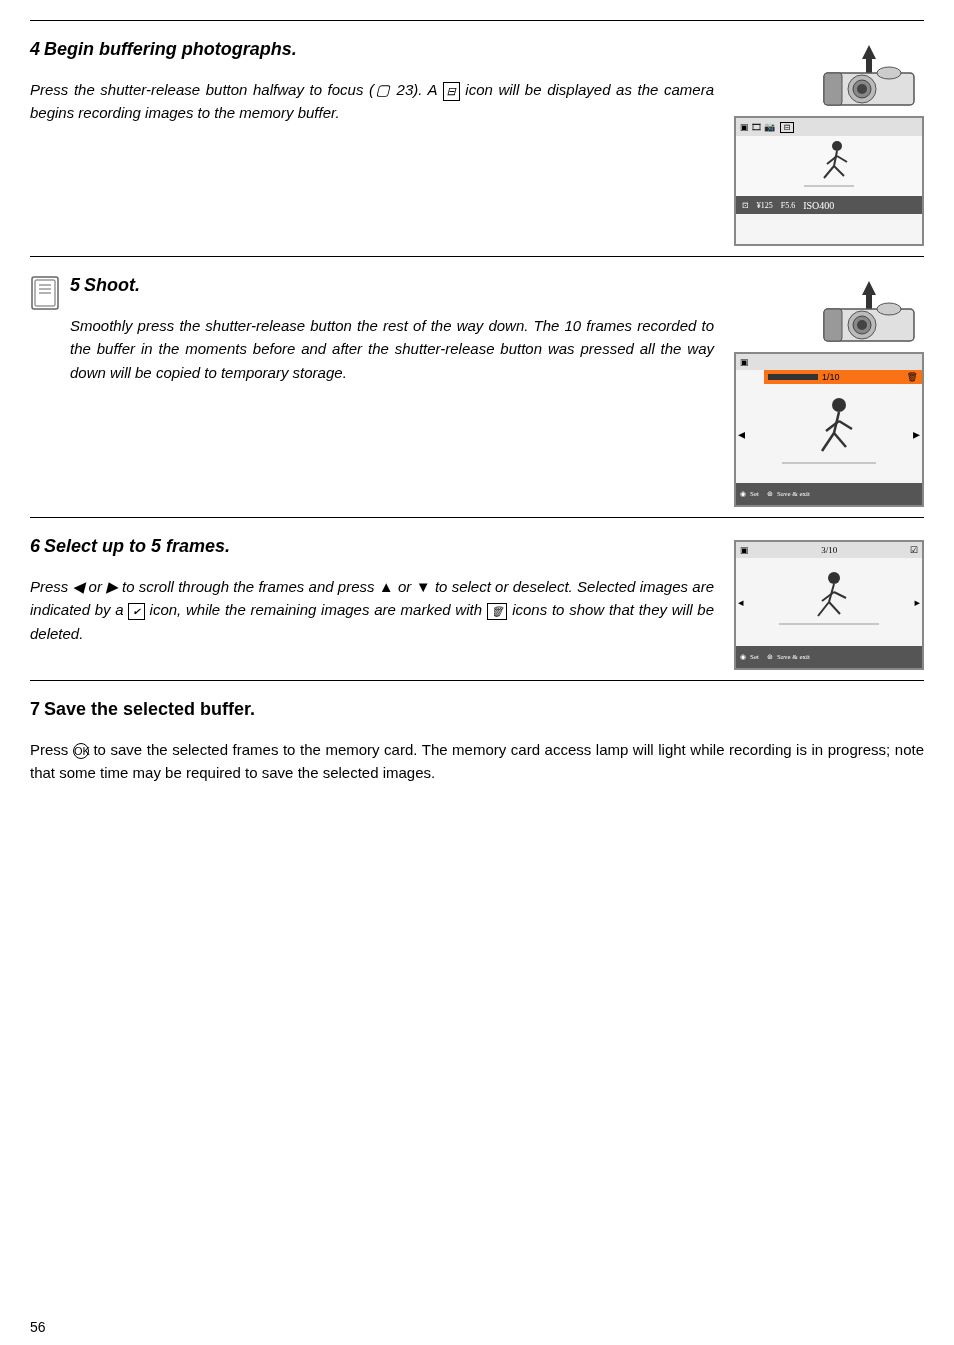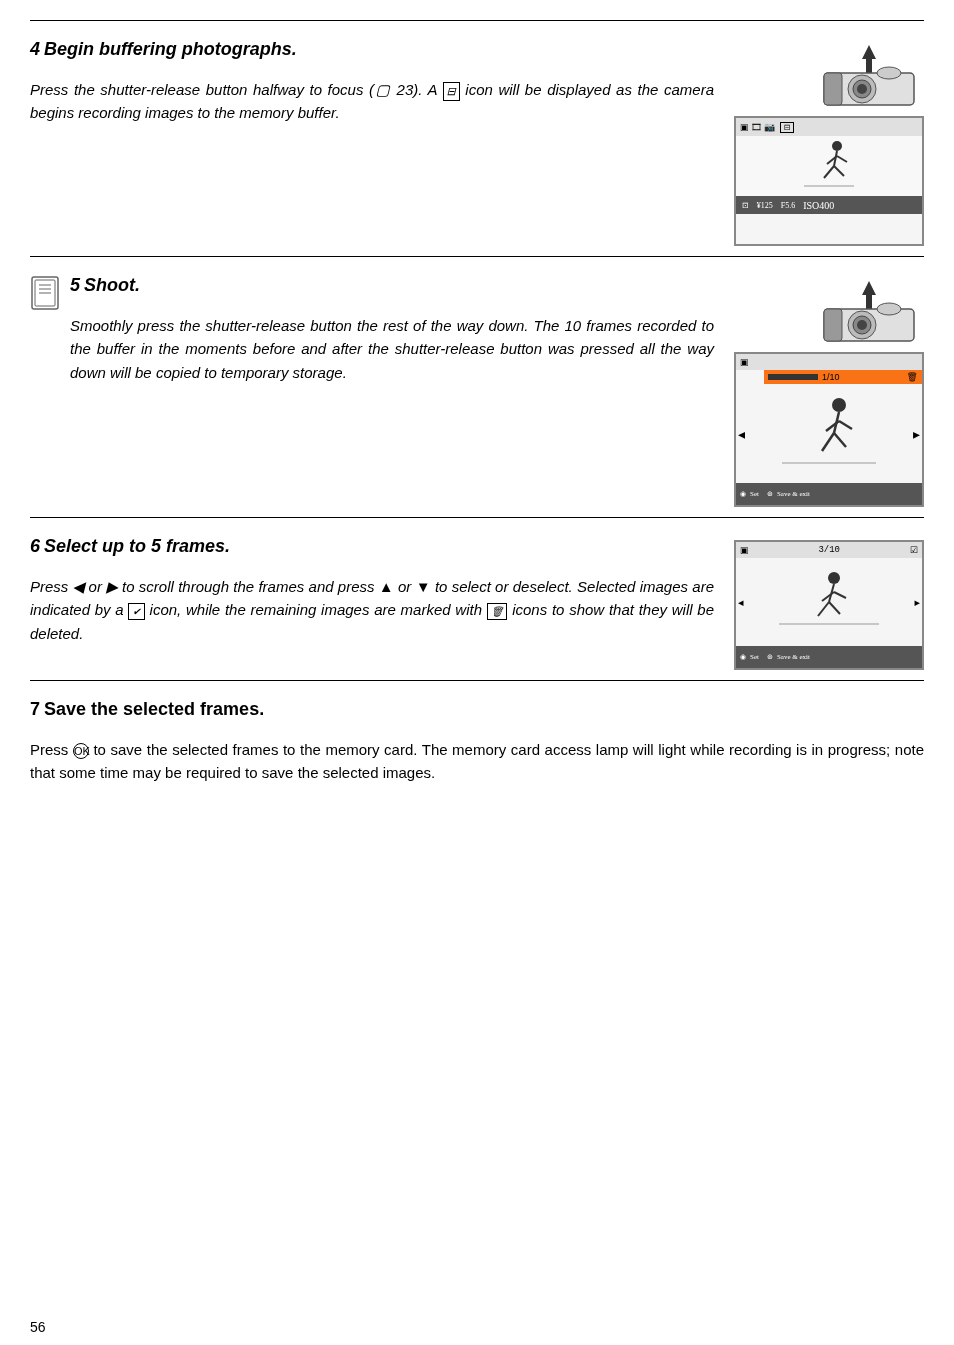--- a/index.html
+++ b/index.html
@@ -438,21 +438,21 @@
         deselect. Selected images are indicated by a <span class="icon-box" style="font-size:10px;">✔</span> icon, while the remaining
         images are marked with <span class="icon-box" style="font-size:10px;">🗑</span> icons to
         show that they will be deleted.
       </p>
     </div>
     <div class="right-column">
 
       <div class="diag-select">
         <div class="sel-top-bar">
           <span style="font-size:9px;">▣</span>
-          <span style="font-size:9px; font-family:Liberation Mono, monospace;">3/10</span>
+          <span style="font-size:9px; font-family:Liberation Serif, serif;">3/10</span>
           <span style="font-size:9px;">☑</span>
         </div>
         <div class="sel-main">
           <span class="sel-arrow-left">◂</span>
           <svg width="110" height="68" viewBox="0 0 110 68">
 
             <circle cx="60" cy="10" r="6" fill="#333"></circle>
             <line x1="60" y1="16" x2="55" y2="34" stroke="#333" stroke-width="2"></line>
             <line x1="55" y1="34" x2="44" y2="48" stroke="#333" stroke-width="2"></line>
             <line x1="55" y1="34" x2="66" y2="46" stroke="#333" stroke-width="2"></line>
@@ -468,21 +468,21 @@
           <span style="font-size:7px; margin-left:4px;">⊛</span>
           <span style="font-size:7px;">Save &amp; exit</span>
         </div>
       </div>
     </div>
   </div>
 
   <div class="section section-7">
     <div>
       <span class="step-number">7</span>
-      <span class="step-title">Save the selected frames.</span>
+      <span class="step-title">Save the selected buffer.</span>
     </div>
     <p class="step-body" style="font-family:Arial,sans-serif; font-size:15px; line-height:1.55;">
       Press <span class="icon-circle">OK</span> to save the selected frames to the memory card. The memory card access lamp will light while recording is in progress; note that some time may be required to save the selected images.
     </p>
   </div>
 
 </div>
 
 <div class="page-number">56</div>
 

